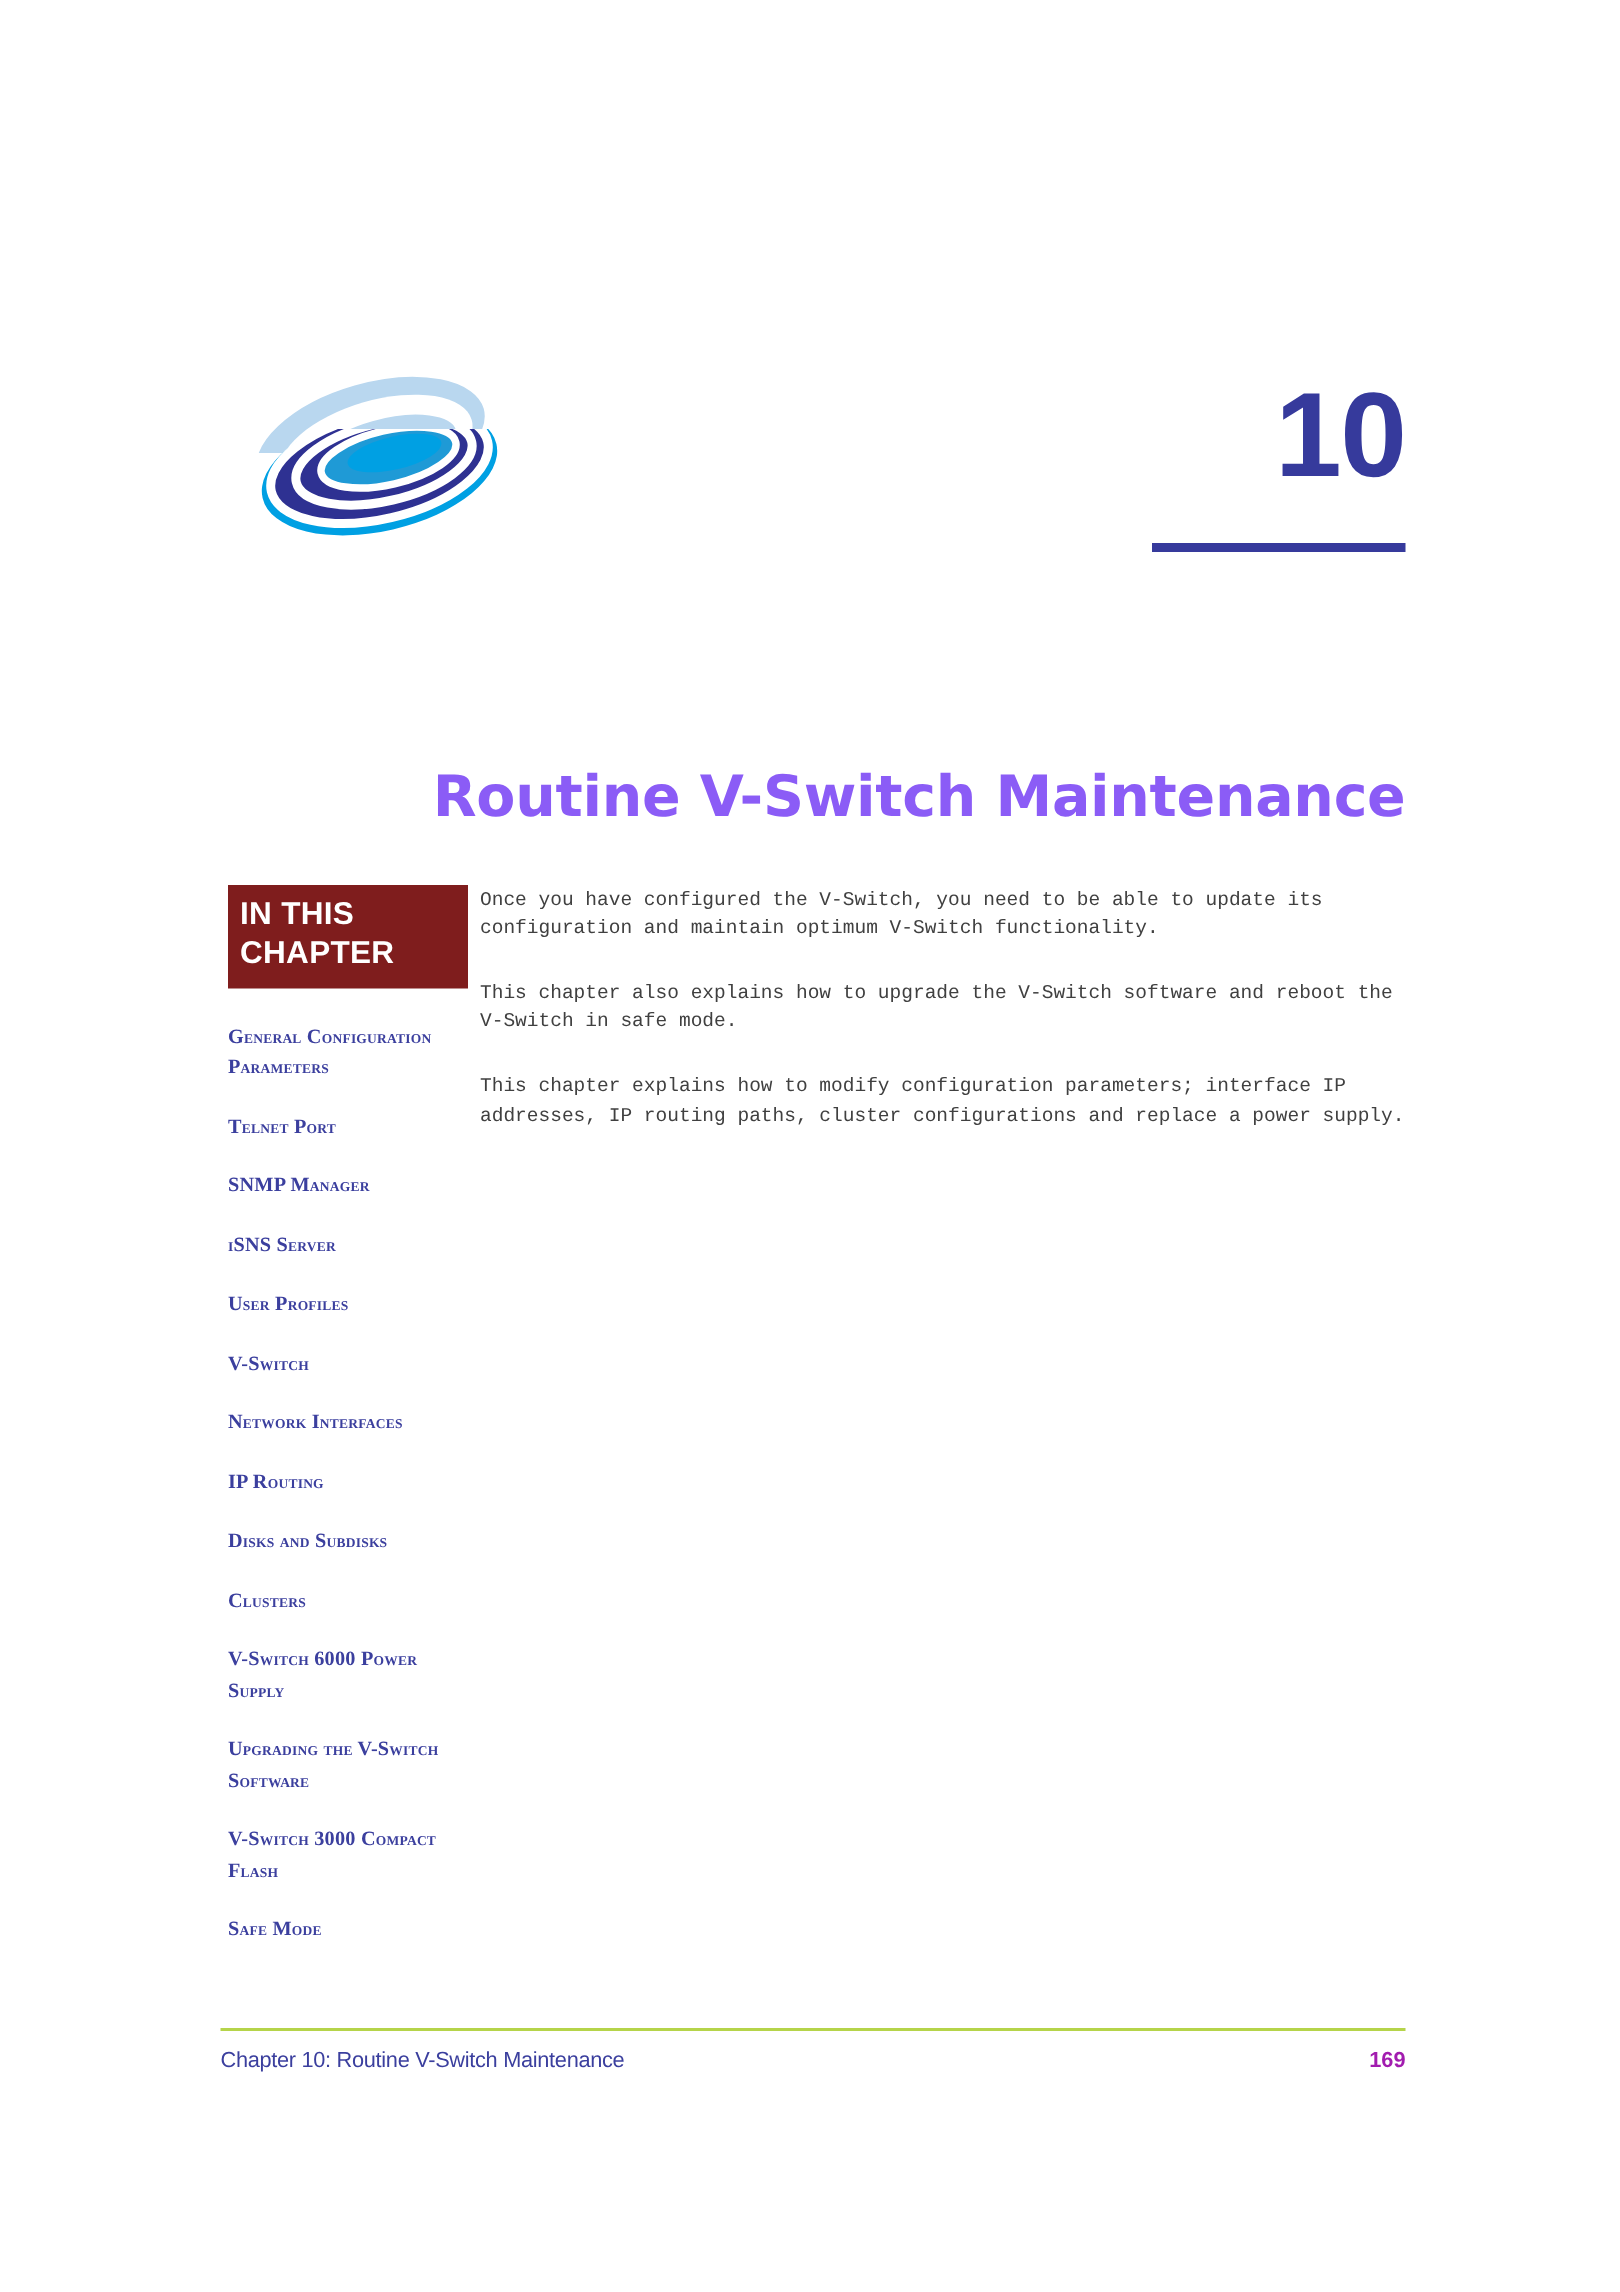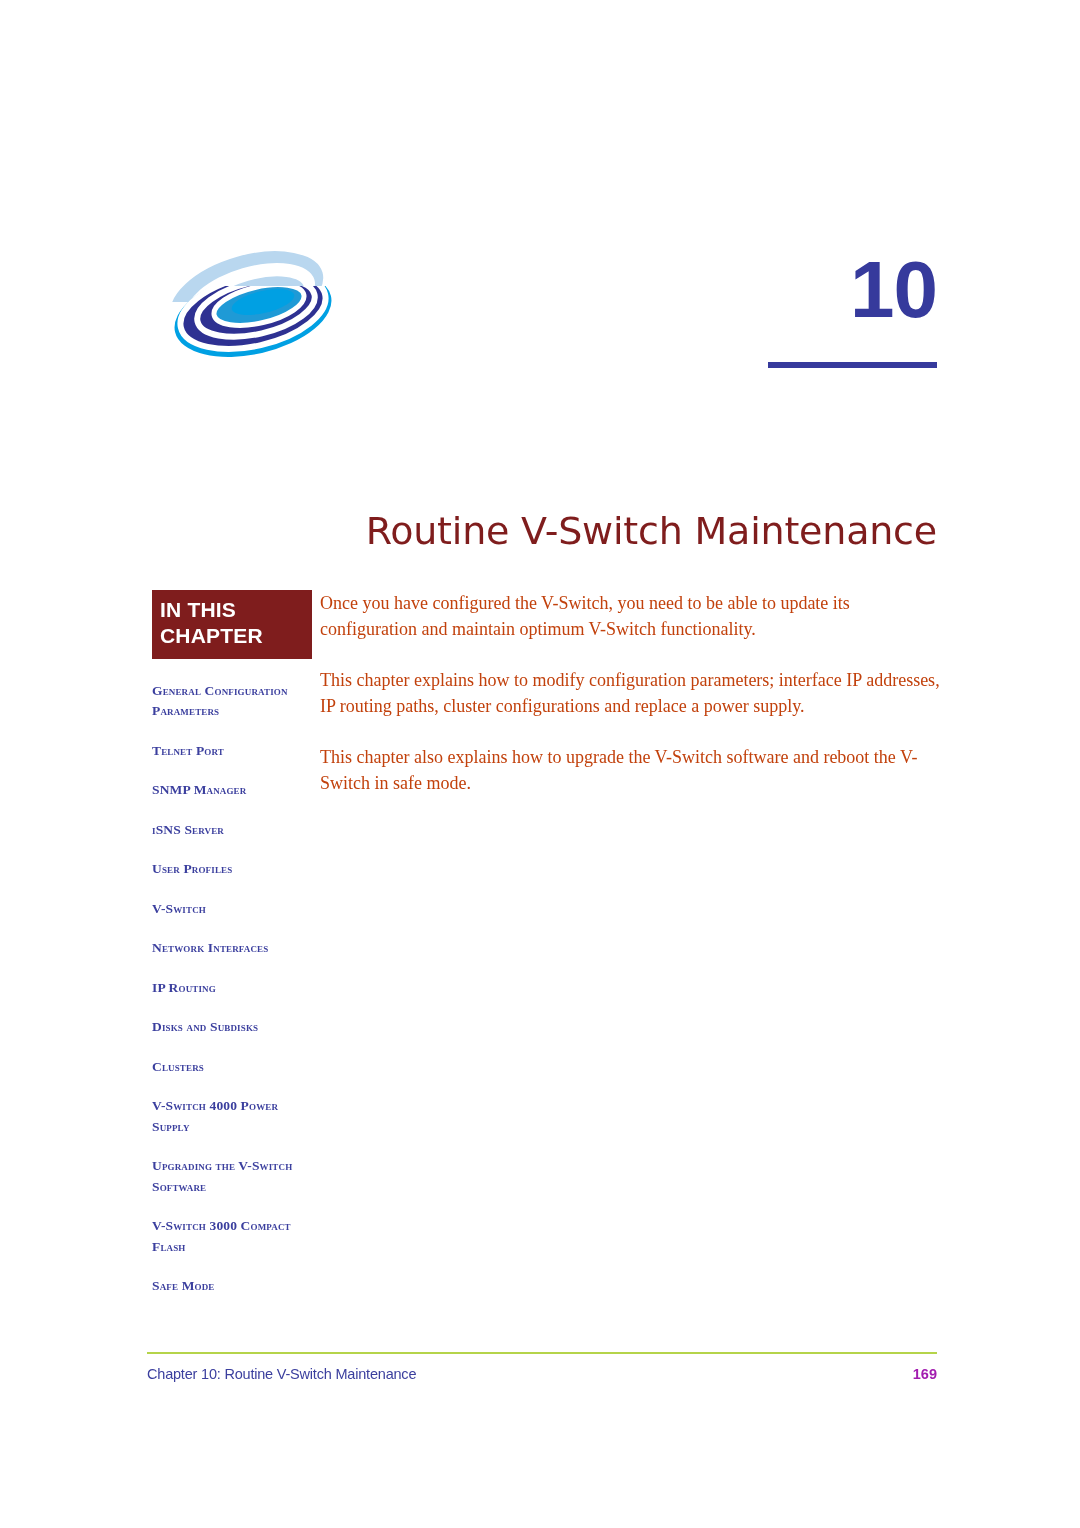--- a/index.html
+++ b/index.html
@@ -61,24 +61,24 @@
     height: 6px;
     background: #363a9c;
   }
 
   
   .chapter-title {
     position: absolute;
     right: 143px;
     top: 510px;
     font-family: "DejaVu Sans", sans-serif;
-    font-weight: normal;
+    font-weight: bold;
     font-size: 38px;
     line-height: 1.15;
-    color: #7f1d1d;
+    color: #8b5cf6;
     text-align: right;
     letter-spacing: -0.2px;
     white-space: nowrap;
   }
 
   
   .sidebar {
     position: absolute;
     left: 152px;
     top: 590px;
@@ -120,24 +120,24 @@
 
   
   .body-col {
     position: absolute;
     left: 320px;
     top: 590px;
     width: 620px;
   }
 
   .body-par {
-    font-family: Liberation Serif, serif;
-    font-size: 18px;
+    font-family: Liberation Mono, monospace;
+    font-size: 13px;
     line-height: 1.47;
-    color: #c2410c;
+    color: #404040;
     margin: 0 0 24px 0;
   }
 
   
   .footer {
     position: absolute;
     left: 147px;
     top: 1352px;
     width: 790px;
   }
@@ -223,31 +223,31 @@
       <li class="toc-item">General Configuration Parameters</li>
       <li class="toc-item">Telnet Port</li>
       <li class="toc-item">SNMP Manager</li>
       <li class="toc-item">iSNS Server</li>
       <li class="toc-item">User Profiles</li>
       <li class="toc-item">V-Switch</li>
       <li class="toc-item">Network Interfaces</li>
       <li class="toc-item">IP Routing</li>
       <li class="toc-item">Disks and Subdisks</li>
       <li class="toc-item">Clusters</li>
-      <li class="toc-item">V-Switch 4000 Power Supply</li>
+      <li class="toc-item">V-Switch 6000 Power Supply</li>
       <li class="toc-item">Upgrading the V-Switch Software</li>
       <li class="toc-item">V-Switch 3000 Compact Flash</li>
       <li class="toc-item">Safe Mode</li>
     </ul>
   </div>
 
   <div class="body-col">
     <p class="body-par">Once you have configured the V-Switch, you need to be able to update its configuration and maintain optimum V-Switch functionality.</p>
+    <p class="body-par">This chapter also explains how to upgrade the V-Switch software and reboot the V-Switch in safe mode.</p>
     <p class="body-par">This chapter explains how to modify configuration parameters; interface IP addresses, IP routing paths, cluster configurations and replace a power supply.</p>
-    <p class="body-par">This chapter also explains how to upgrade the V-Switch software and reboot the V-Switch in safe mode.</p>
   </div>
 
   <div class="footer">
     <div class="footer-rule"></div>
     <div class="footer-row">
       <div class="footer-left">Chapter 10:  Routine V-Switch Maintenance</div>
       <div class="footer-right">169</div>
     </div>
   </div>
 

